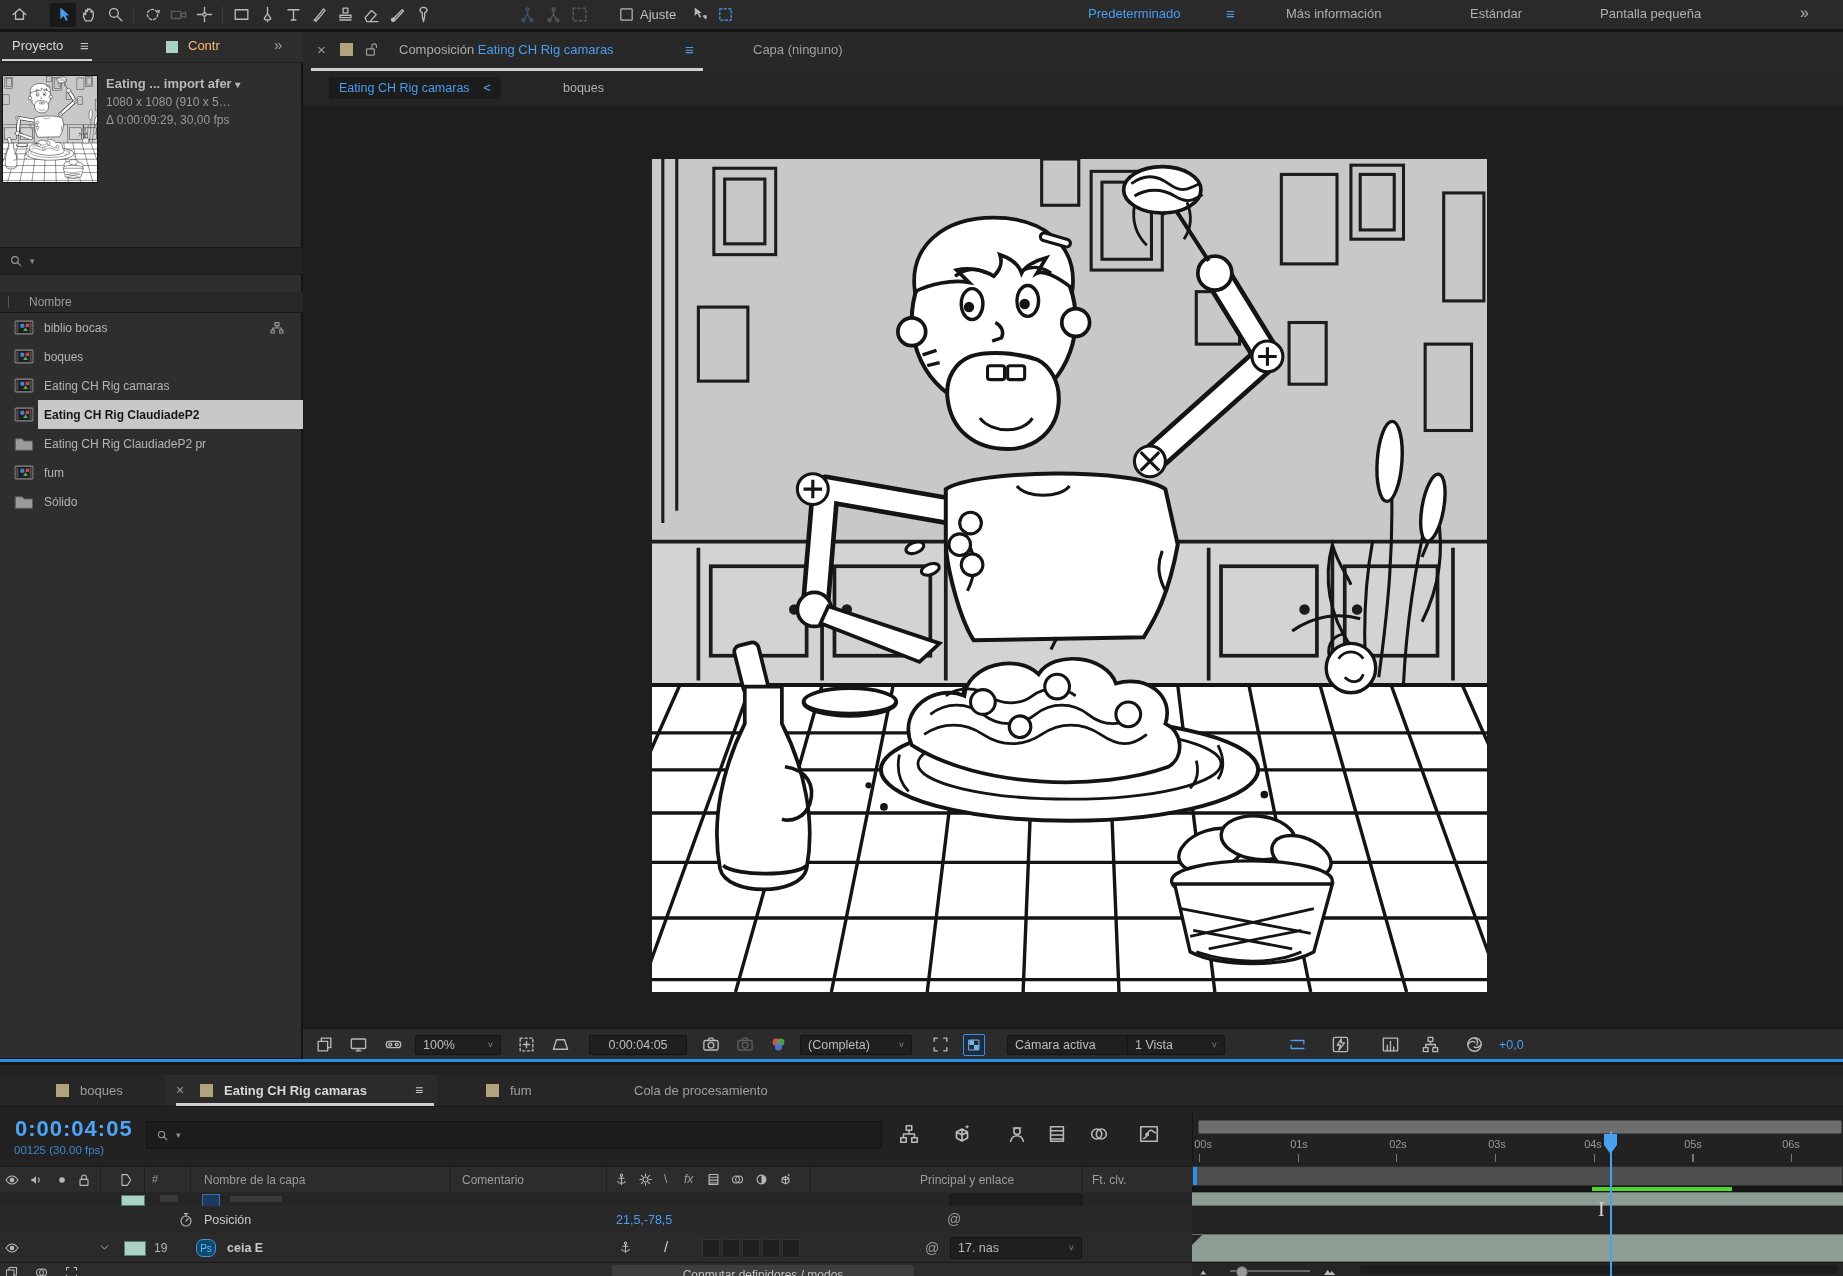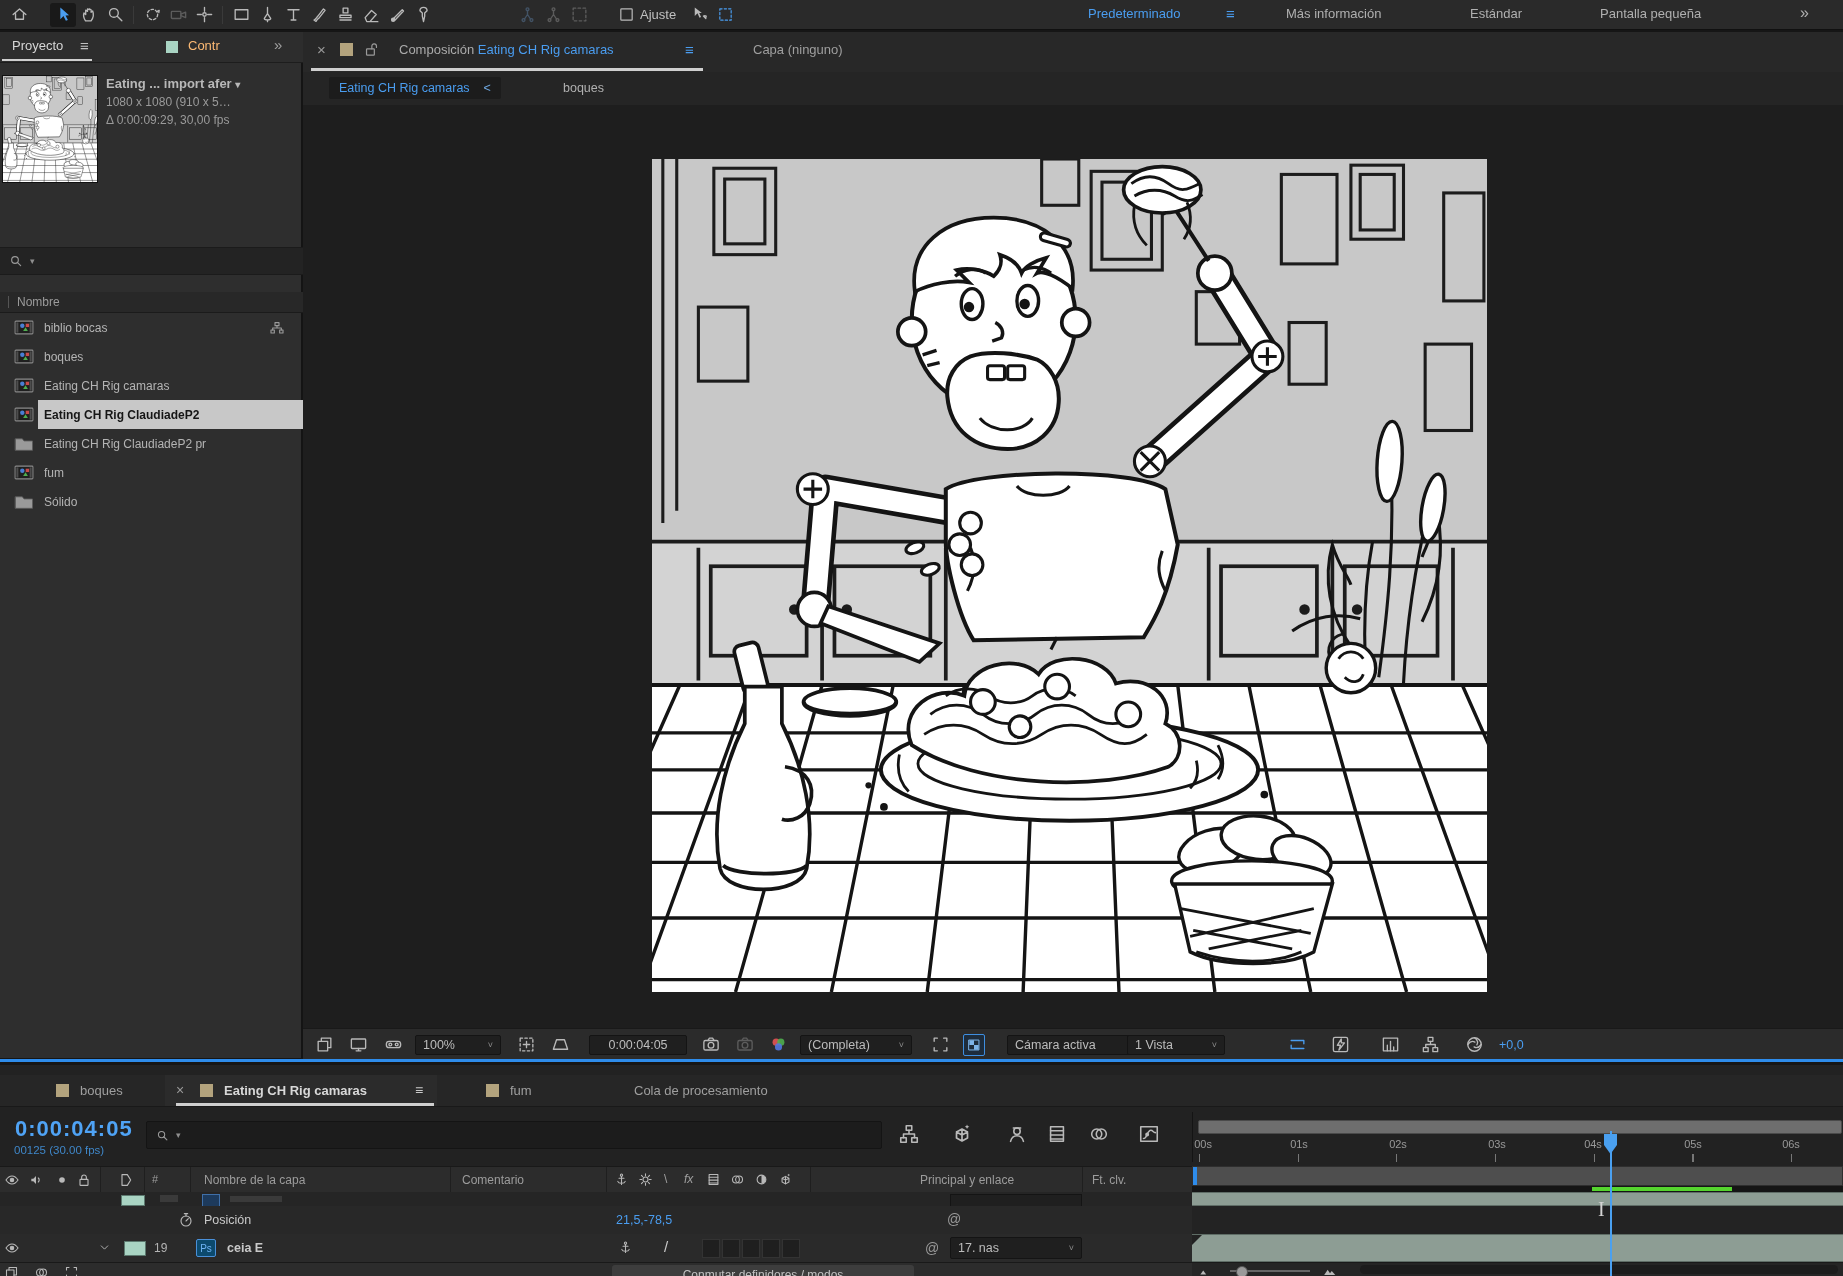--- a/index.html
+++ b/index.html
@@ -594,21 +594,21 @@
       <span class="ic" style="width:16px;height:16px;margin-left:8px;color:#9a9a9a">
           <svg>
             <use href="#i-magnifier"></use>
           </svg>
         </span>
       <span class="caret">▾</span>
     </div>
 
     <div class="abs" style="left:0;top:260px;width:303px;height:20px;background:#282828;border-bottom:1px solid #1b1b1b;display:flex;align-items:center">
       <span style="width:1px;height:12px;background:#555;margin-left:8px"></span>
-      <span class="colname" style="margin-left:8px">Nombre</span>
+      <span class="colname" style="margin-left:20px">Nombre</span>
     </div>
 
     <div class="abs" style="left:0;top:281px;width:303px">
       <div style="position:relative;height:29px;display:flex;align-items:center">
         <span class="ic" style="width:22px;height:17px;margin-left:13px">
             <svg>
               <use href="#i-comp"></use>
             </svg>
           </span>
         <span class="row-label" style="margin-left:9px">biblio bocas</span>
@@ -978,21 +978,21 @@
             <use href="#i-eye"></use>
           </svg>
         </span>
       <span class="ic abs" style="left:98px;top:7px;width:13px;height:13px">
           <svg>
             <use href="#i-chevdown"></use>
           </svg>
         </span>
       <span class="abs tealchip" style="left:124px;top:7px;width:20px;height:13px"></span>
       <span class="abs" style="left:154px;top:7px;font-size:12px;color:#b4b4b4">19</span>
-      <span class="abs" style="left:196px;top:5px;width:18px;height:16px;background:#0c4a6e;border:1px solid #4a90d9;border-radius:2px;display:flex;align-items:center;justify-content:center;font-size:10px;color:#6fb3f5">
+      <span class="abs" style="left:196px;top:5px;width:18px;height:16px;background:#0c4a6e;border:1px solid #4a90d9;border-radius:7px;display:flex;align-items:center;justify-content:center;font-size:10px;color:#6fb3f5">
           <span>Ps</span>
         </span>
       <span class="abs" style="left:227px;top:7px;font-size:12.5px;color:#c9c9c9;font-weight:bold">ceia E</span>
       <span class="ic abs" style="left:618px;top:6px;width:15px;height:15px">
           <svg>
             <use href="#i-anchor"></use>
           </svg>
         </span>
       <span class="abs" style="left:664px;top:4px;font-size:15px;color:#c9c9c9">/</span>
       <span class="abs" style="left:702px;top:5px;width:16px;height:17px;background:#1f1f1f;border:1px solid #333"></span>

